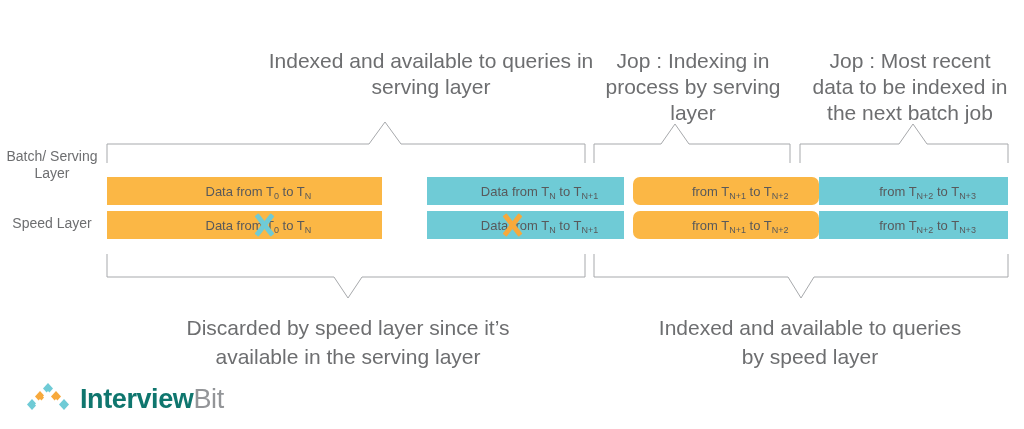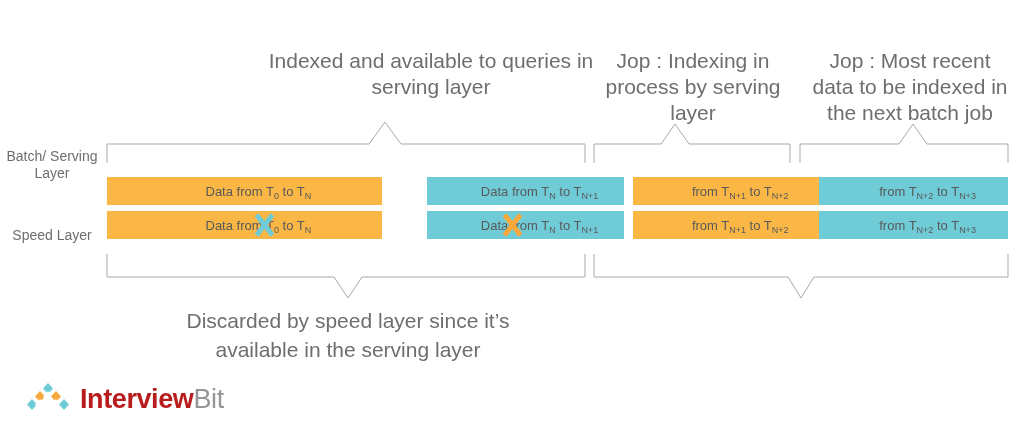--- a/index.html
+++ b/index.html
@@ -36,34 +36,35 @@
   #cap-top-2 { left: 594px; top: 12px;  width: 198px; }
   #cap-top-3 { left: 812px; top: 12px;  width: 196px; }
 
   
   .bottom-caption {
     position: absolute;
     text-align: center;
     font-size: 21px;
     line-height: 29px;
     color: #6d6e70;
+    margin-top: 7px;
   }
   #cap-bot-1 { left: 168px; top: 306px; width: 360px; }
   #cap-bot-2 { left: 652px; top: 306px; width: 316px; }
 
   
   .row-label {
     position: absolute;
     text-align: center;
     font-size: 14px;
     line-height: 17px;
     color: #6d6e70;
   }
   #label-batch { left: 6px;  top: 148px; width: 92px; }
-  #label-speed { left: 6px;  top: 215px; width: 92px; margin-top: 12px; }
+  #label-speed { left: 6px;  top: 215px; width: 92px; }
 
   
   .bar-row {
     position: absolute;
     left: 107px;
     width: 901px;
     height: 28px;
     display: flex;
   }
   #row-batch { top: 177px; }
@@ -88,21 +89,21 @@
     font-size: 9px;
     vertical-align: baseline;
     position: relative;
     top: 3px;
   }
 
   
   .w-a { width: 278px; }
   .w-b { width: 200px; margin-left: 45px; }
   .w-gap { width: 9px; background: #ffffff; }
-  .w-c { width: 188px; }
+  .w-c { width: 188px; border-radius: 7px; }
   .w-d { width: 191px; }
 
   
   .x-mark {
     position: absolute;
     width: 26px;
     height: 26px;
     pointer-events: none;
   }
   .x-mark::before, .x-mark::after {
@@ -139,21 +140,21 @@
     display: flex;
     align-items: center;
   }
   #logo-mark { margin-right: 10px; }
   #logo-text {
     font-size: 27px;
     letter-spacing: -0.4px;
     color: #58595b;
     line-height: 30px;
   }
-  #logo-text .lt-bold { font-weight: 700; color: #b91c1c; }
+  #logo-text .lt-bold { font-weight: 700; color: #0f766e; }
   #logo-text .lt-light { font-weight: 400; color: #939598; }
 </style>
 </head>
 <body>
 
 <div id="stage">
 
   <div class="top-caption" id="cap-top-1">Indexed and available to queries in serving layer</div>
   <div class="top-caption" id="cap-top-3">Jop : Most recent data to be indexed in the next batch job</div>
   <div class="top-caption" id="cap-top-2">Jop : Indexing in process by serving layer</div>
@@ -204,20 +205,21 @@
     <div class="w-gap"></div>
     <div class="seg orange w-c">
       <span><span>from T</span><sub>N+1</sub><span> to T</span><sub>N+2</sub></span>
     </div>
     <div class="seg teal w-d">
       <span><span>from T</span><sub>N+2</sub><span> to T</span><sub>N+3</sub></span>
     </div>
   </div>
 
   <div class="bottom-caption" id="cap-bot-1">Discarded by speed layer since it’s available in the serving layer</div>
+  <div class="bottom-caption" id="cap-bot-2">Indexed and available to queries by speed layer</div>
 
   <div id="logo">
     <svg id="logo-mark" width="44" height="34" viewBox="0 0 44 34">
 
       <g>
 
         <polygon points="22,1 27,6.5 22,12 17,6.5" fill="#6fcbd6"></polygon>
 
         <polygon points="14,9 19,14.5 14,20 9,14.5" fill="#f7a93c"></polygon>
         <polygon points="22,9 27,14.5 22,20 17,14.5" fill="#ffffff"></polygon>

